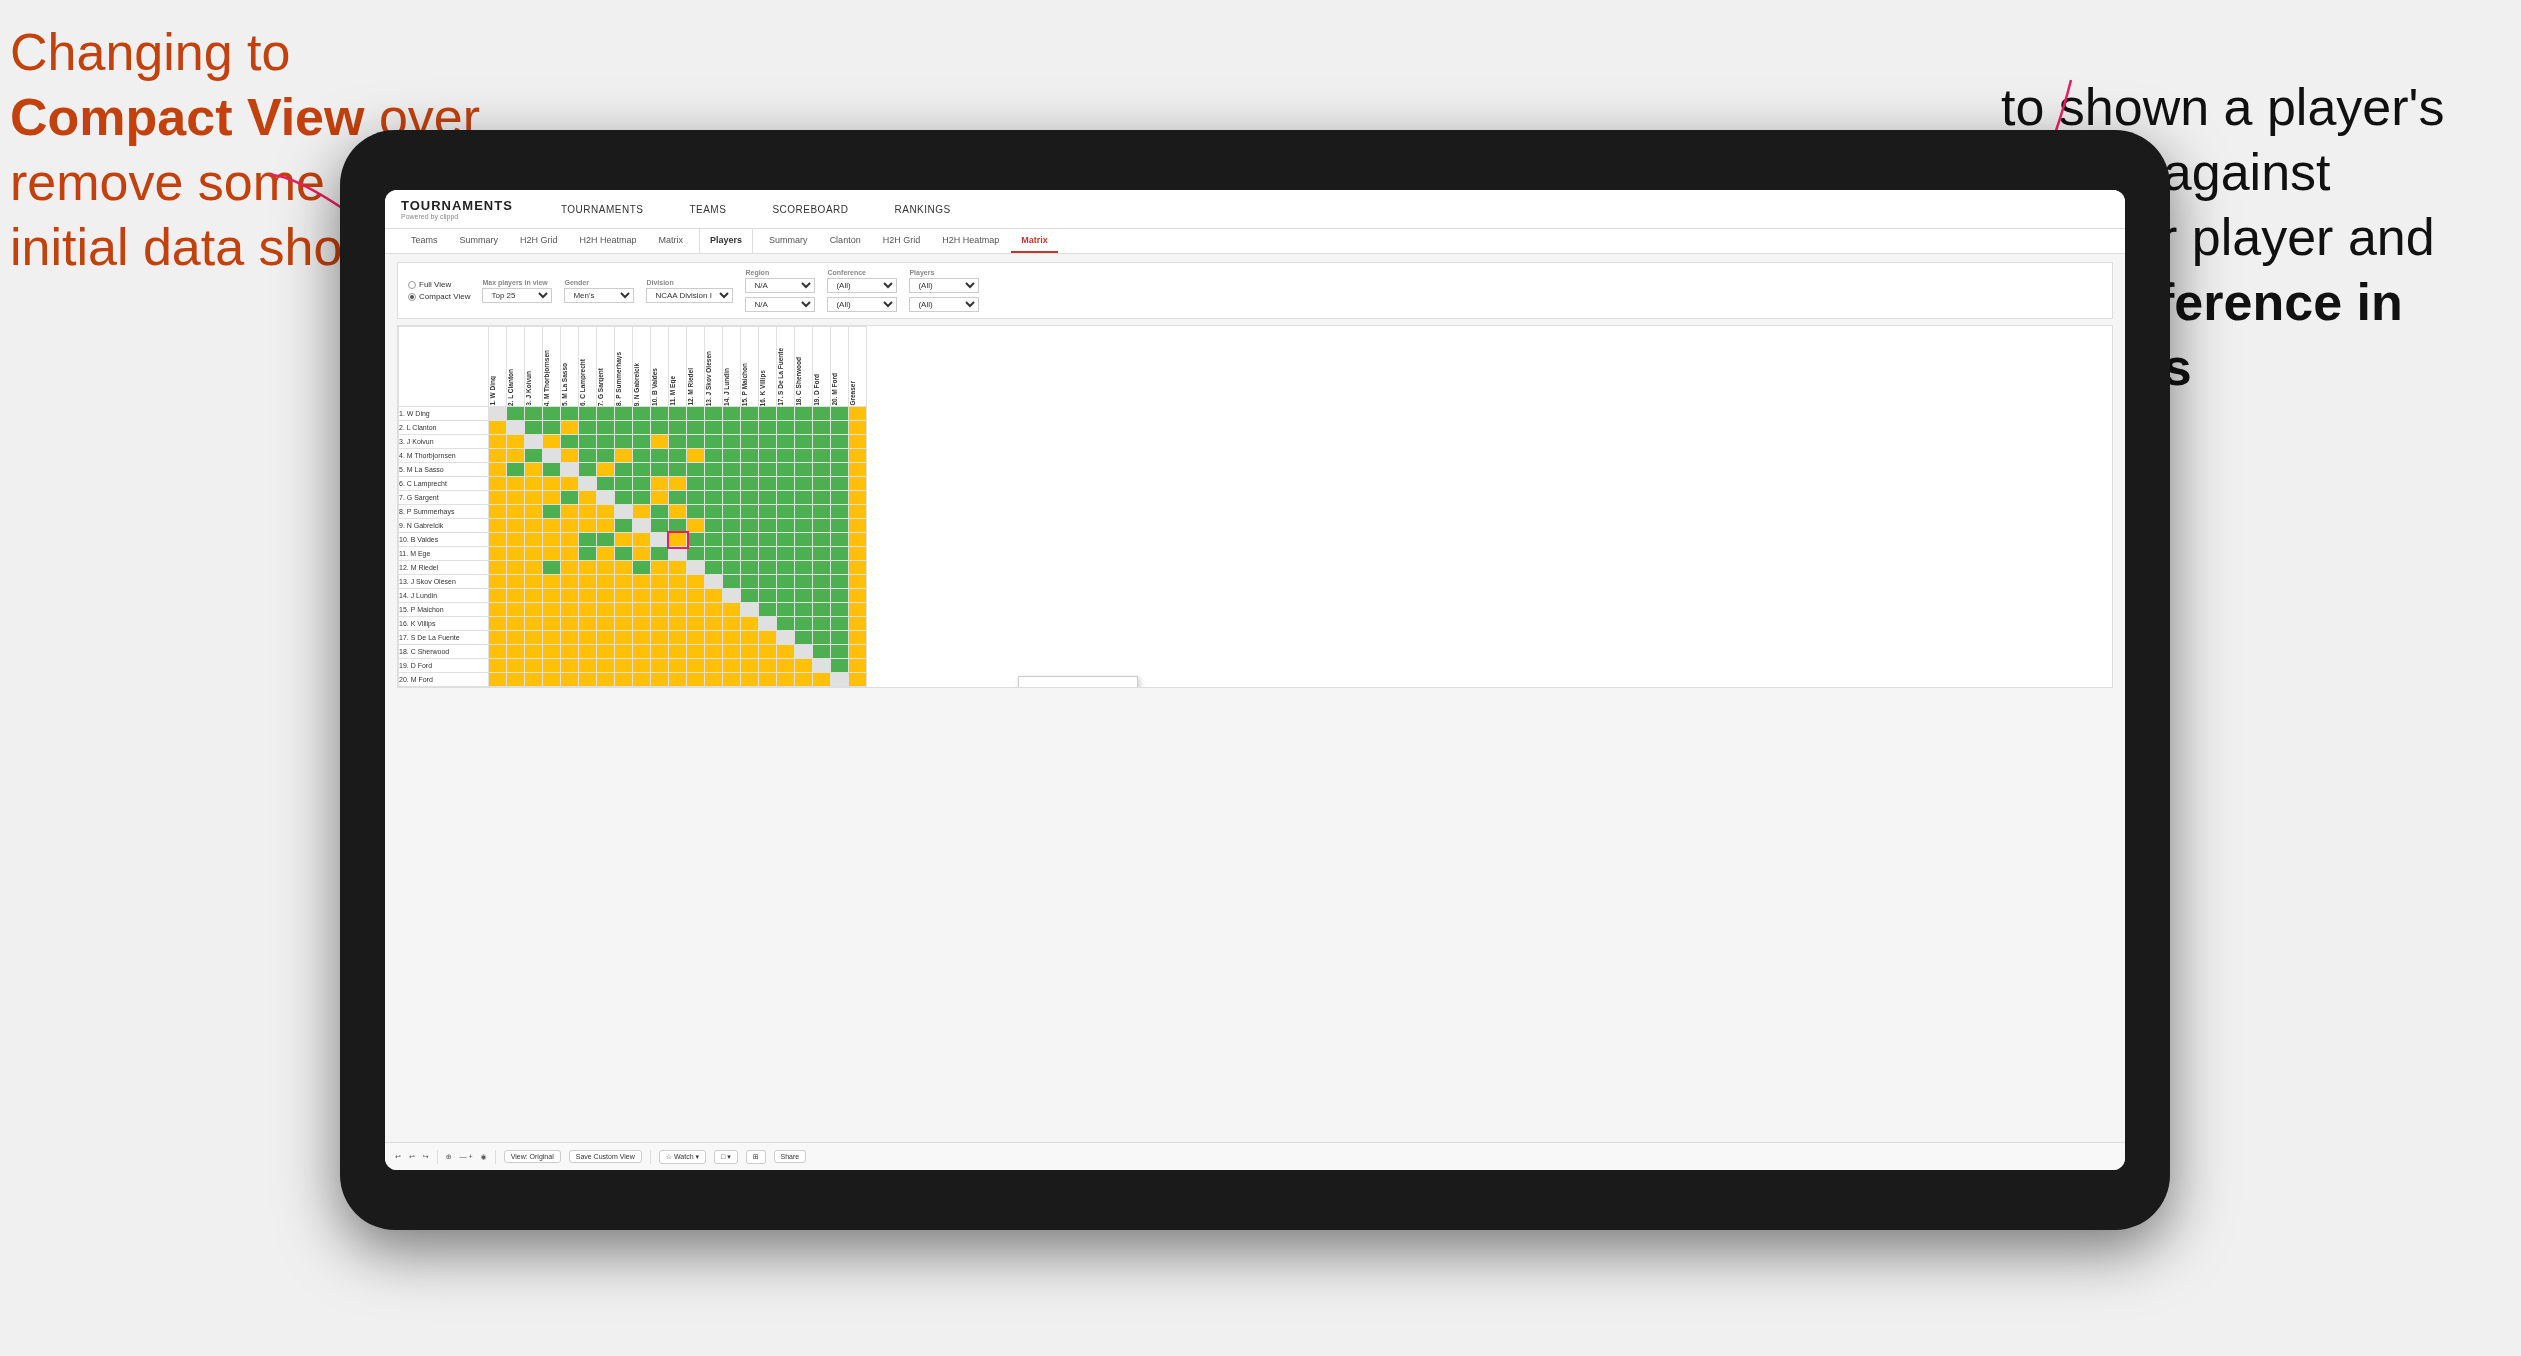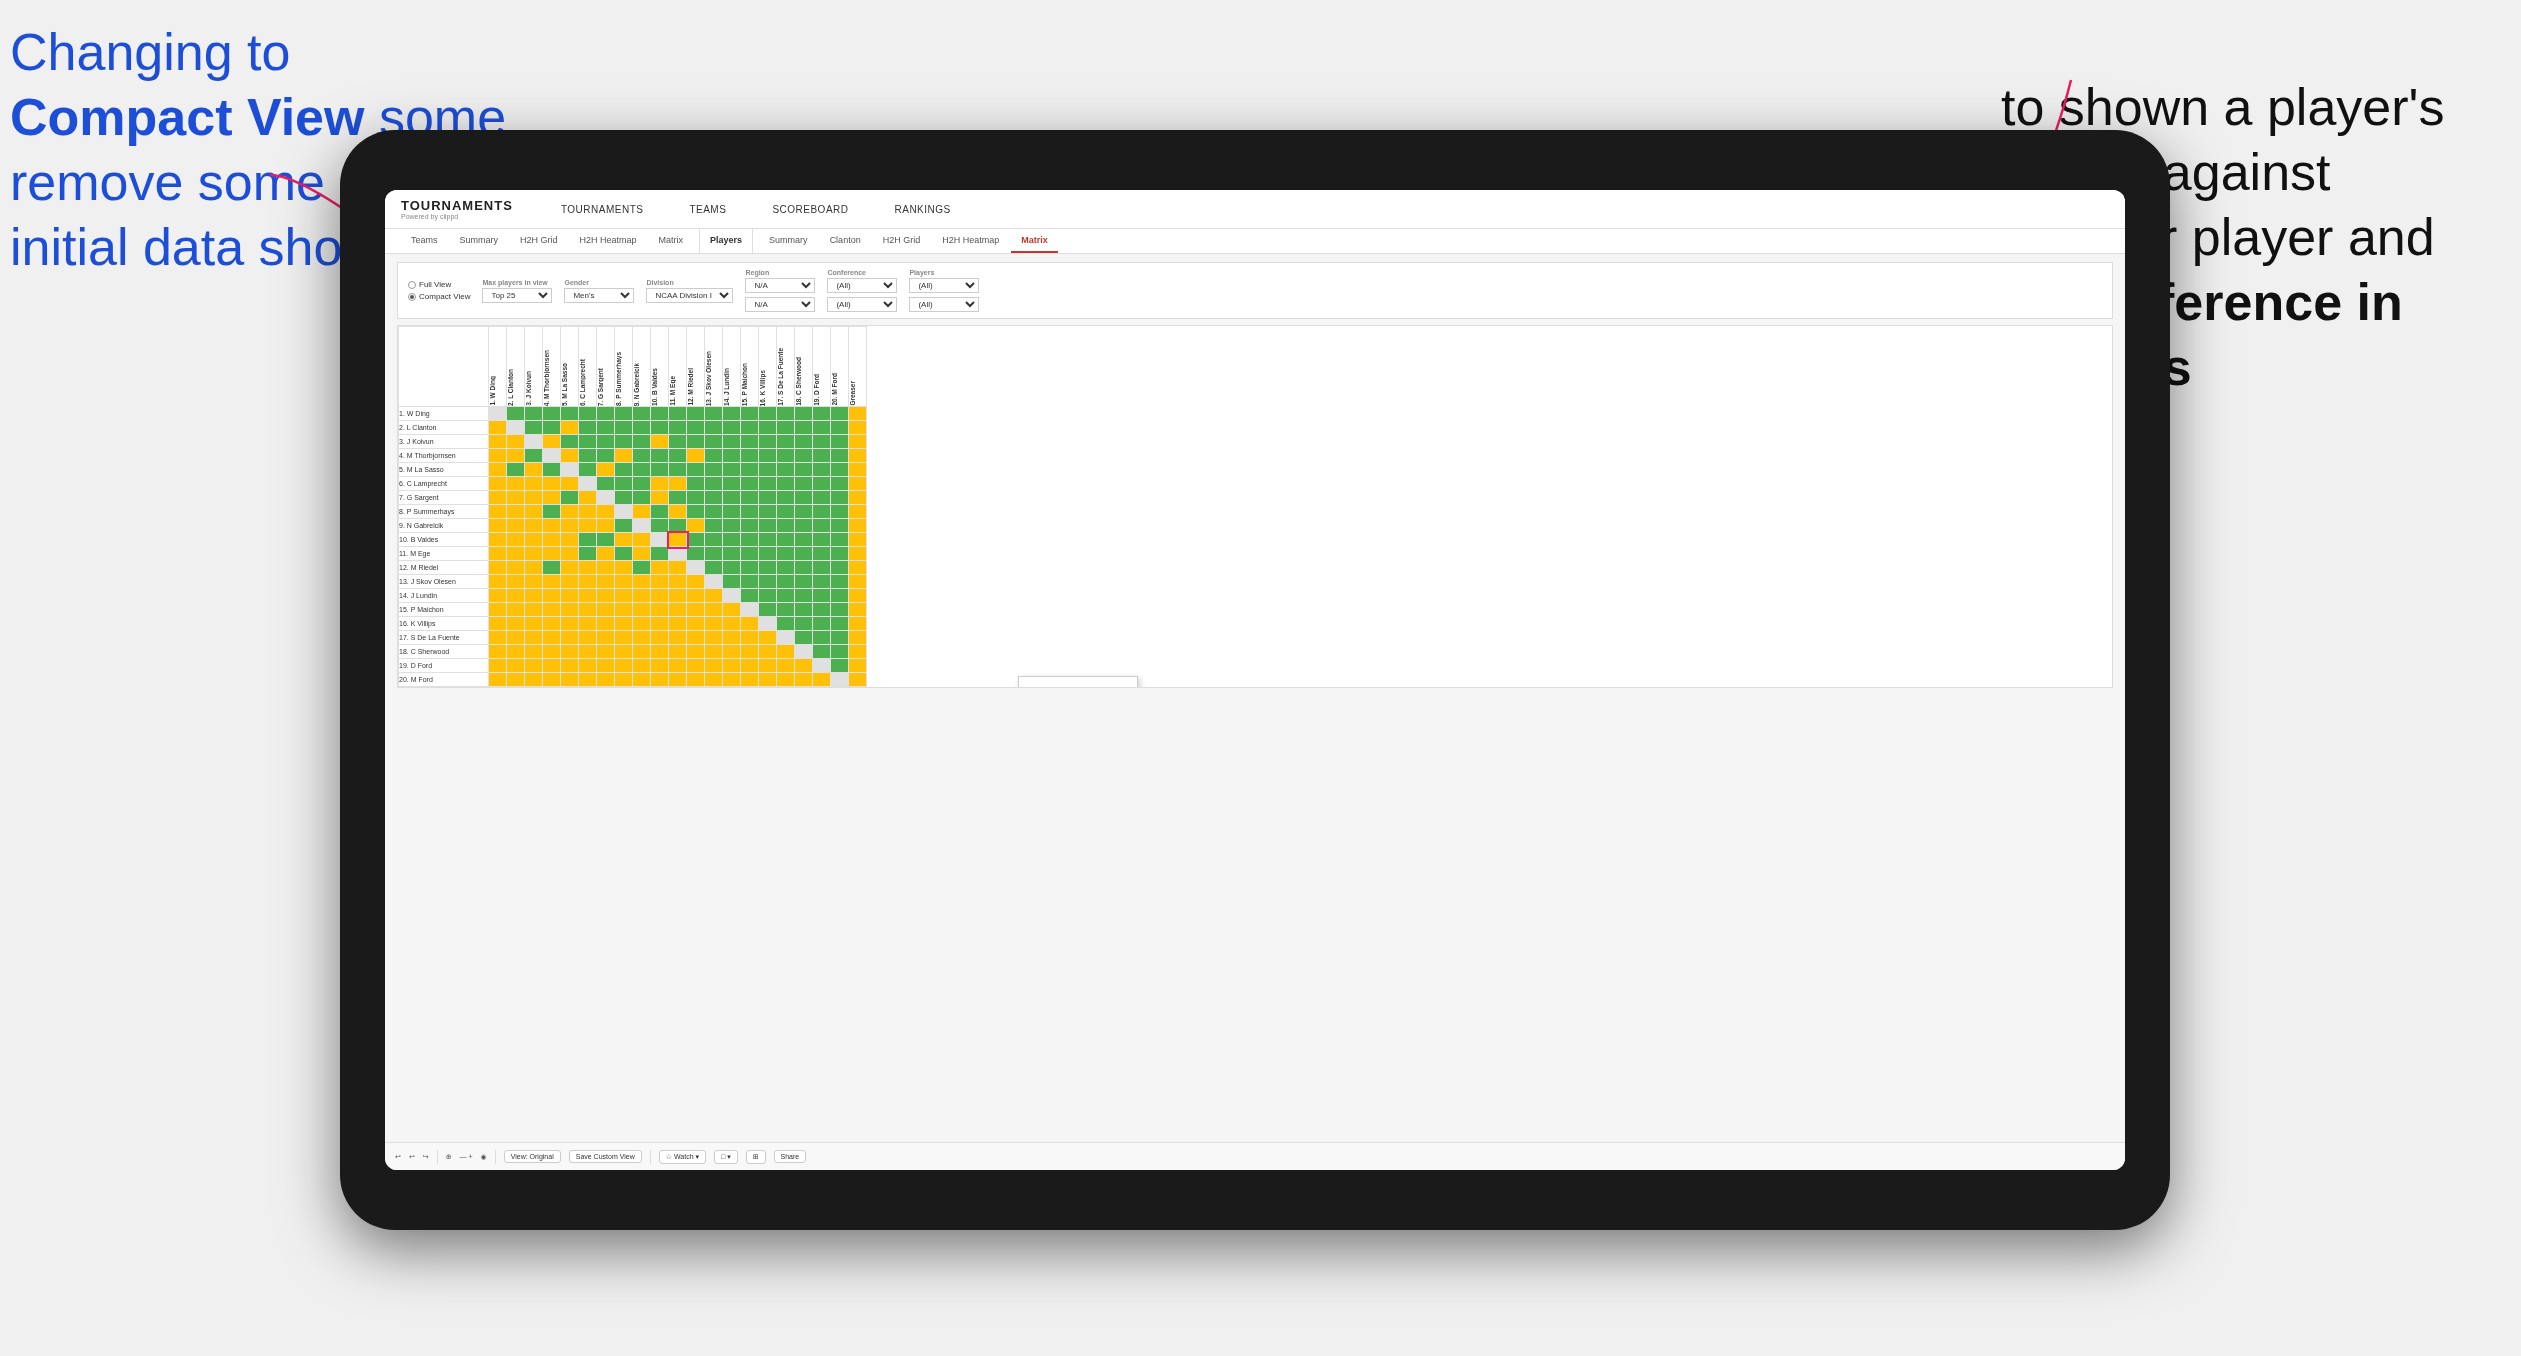--- a/index.html
+++ b/index.html
@@ -12,21 +12,21 @@
       overflow: hidden;
     }
 
     
     .annotation-left {
       position: absolute;
       left: 10px;
       top: 20px;
       font-size: 52px;
       line-height: 1.25;
-      color: #1d4ed8;
+      color: #c2410c;
       width: 500px;
     }
     .annotation-left .bold { font-weight: bold; }
 
     
     .annotation-right {
       position: absolute;
       right: 40px;
       top: 10px;
       font-size: 52px;
@@ -310,21 +310,21 @@
     
     .arrow-svg {
       position: absolute;
     }
   </style>
 </head>
 <body>
 
 <div class="annotation-left">
   <span>Changing to</span><br>
-  <span class="bold">Compact View</span><span> some</span><br>
+  <span class="bold">Compact View</span><span> over</span><br>
   <span>remove some of the</span><br>
   <span>initial data shown</span>
 </div>
 
 <div class="annotation-right">
   <br>
   <span>to shown a player's</span><br>
   <span>record against</span><br>
   <span>another player and</span><br>
   <span>the </span><span class="bold">Difference in</span><br>

